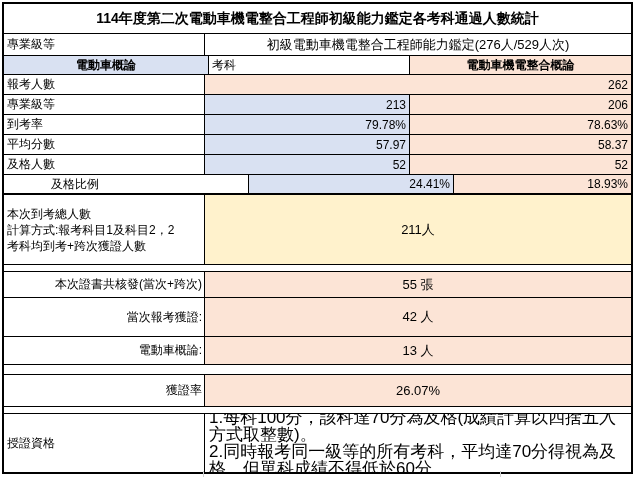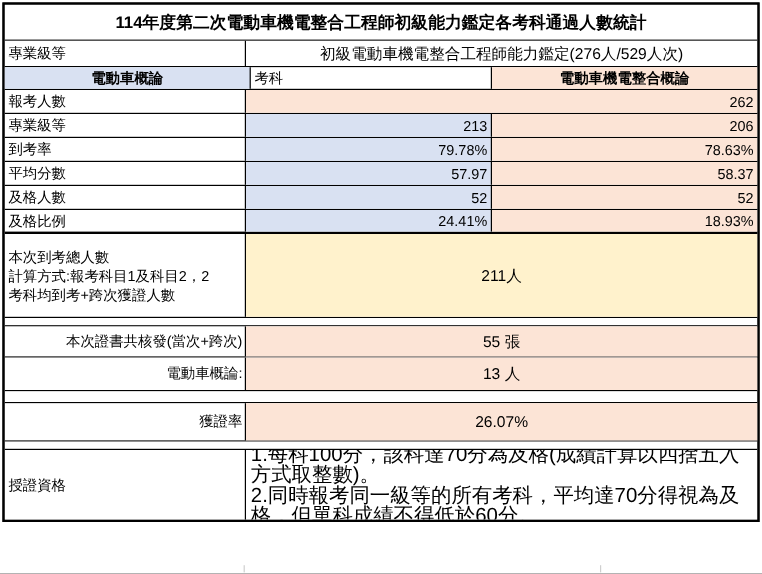--- a/index.html
+++ b/index.html
@@ -24,21 +24,21 @@
   .center{justify-content:center;text-align:center;}
   .num{justify-content:flex-end;padding-right:3px;}
   .bold{font-weight:bold;}
   .big{font-size:13px;}
   .pre{white-space:pre-line;line-height:16px;}
   .r-title{height:30px;}
   .r-title .cell{flex:1;justify-content:center;font-weight:bold;font-size:14px;}
   .r-level{height:22px;}
   .r-subj{height:19px;}
   .r-m{height:20px;}
-  .r-m.last{border-bottom-width:2px;}
+  .r-m.last{border-bottom-width:2px;padding-left:44px;}
   .r-tall{height:70px;}
   .r-cert{height:26px;}
   .r-cur{height:39px;}
   .r-cross{height:28px;}
   .r-rate{height:32px;}
   .r-qual{height:58px;}
   .spacer{height:6px;border-bottom:1px solid #000;background:#fff;}
   .spacer.s2{height:9px;}
   .blue{background:var(--blue,#D9E1F2);}
   .peach{background:var(--peach,#FCE4D6);}
@@ -108,20 +108,24 @@
     <div class="cell c23 yellow center big">211人</div>
   </div>
 
   <div class="spacer"></div>
 
   <div class="row r-cert">
     <div class="cell c1 right">本次證書共核發(當次+跨次)</div>
     <div class="cell c23 peach center big">55 張</div>
   </div>
 
+  <div class="row r-cur">
+    <div class="cell c1 right">當次報考獲證:</div>
+    <div class="cell c23 peach center big">42 人</div>
+  </div>
 
   <div class="row r-cross">
     <div class="cell c1 right">電動車概論:</div>
     <div class="cell c23 peach center big">13 人</div>
   </div>
 
   <div class="spacer s2"></div>
 
   <div class="row r-rate">
     <div class="cell c1 right">獲證率</div>

